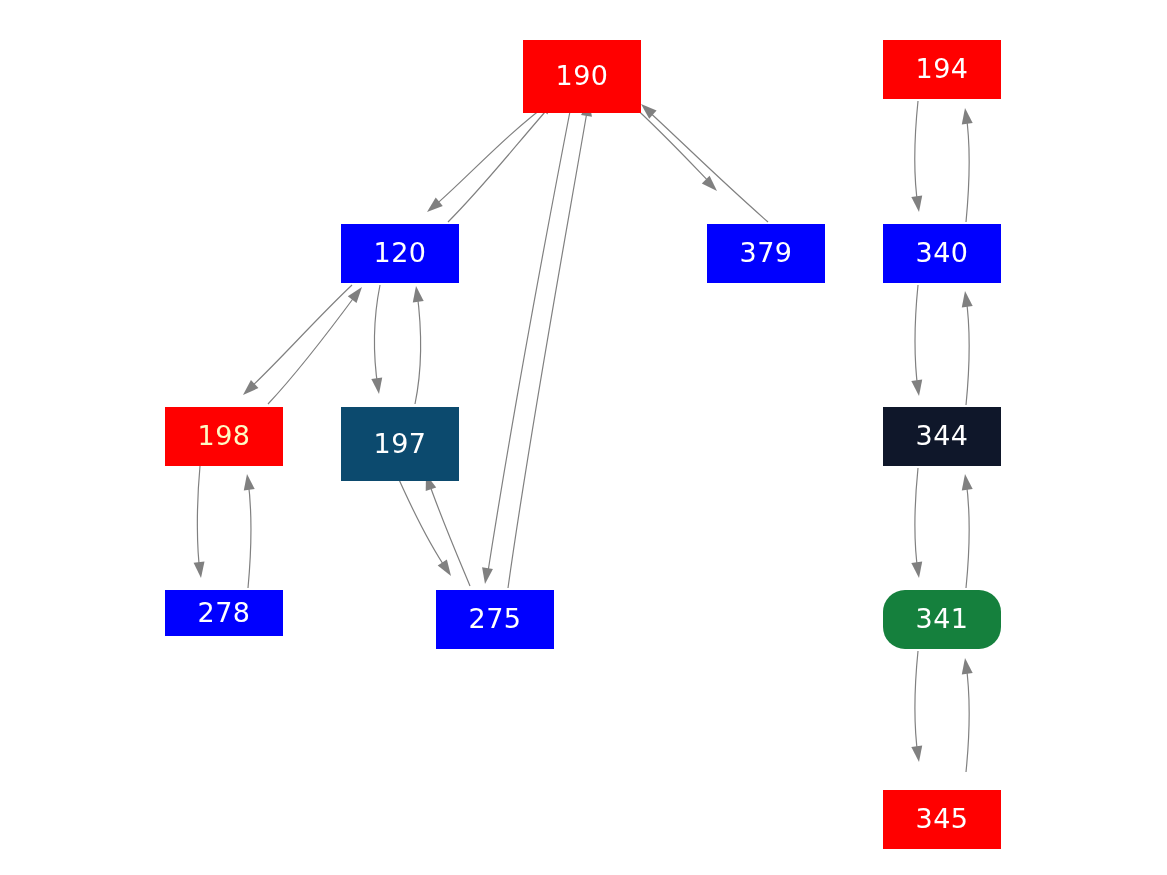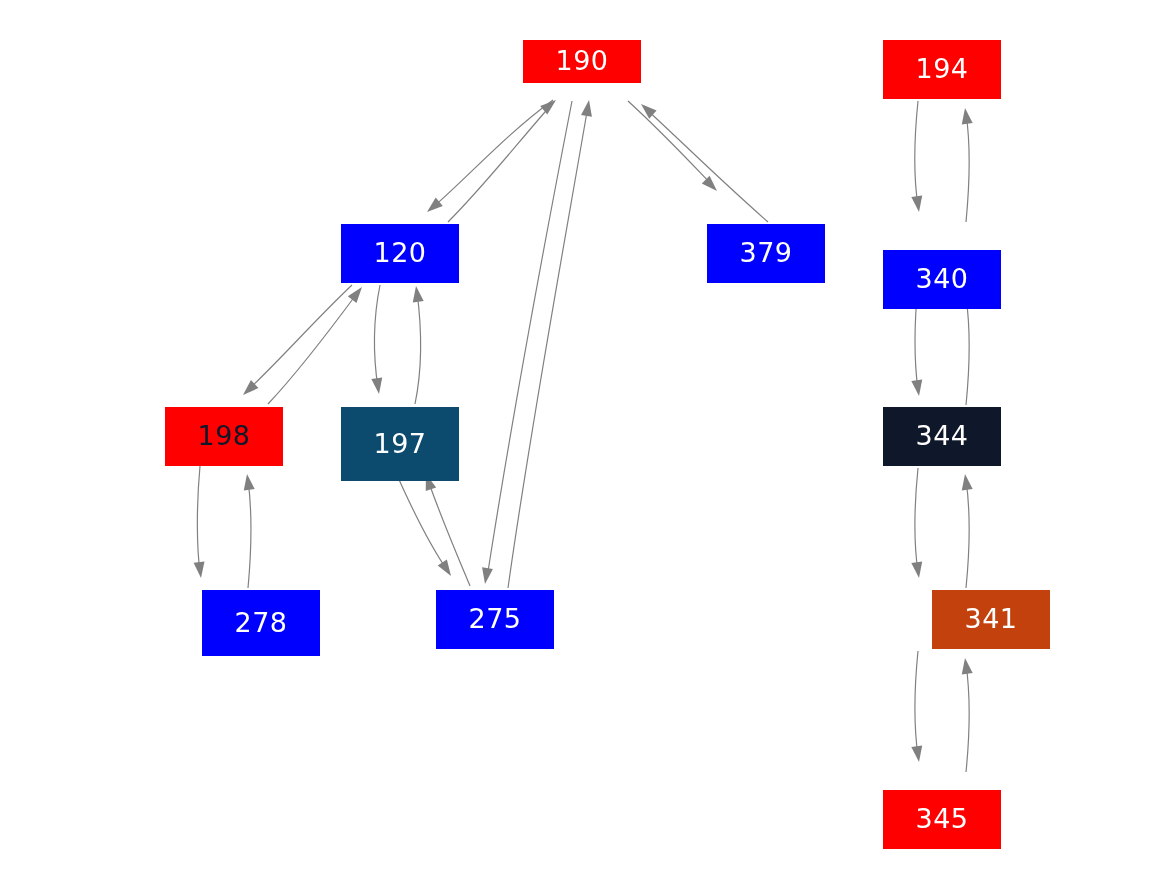--- a/index.html
+++ b/index.html
@@ -134,51 +134,51 @@
         <path d="M 918 651 C 914 691 914 728 918 756" fill="none" stroke="#808080" stroke-width="1.2"></path>
         <polygon points="0,0 -16,-5.5 -16,5.5" fill="#808080" transform="translate(919,762) rotate(82)"></polygon>
       </g>
       <g>
         <path d="M 966 772 C 970 732 970 692 966 664" fill="none" stroke="#808080" stroke-width="1.2"></path>
         <polygon points="0,0 -16,-5.5 -16,5.5" fill="#808080" transform="translate(965,658) rotate(-98)"></polygon>
       </g>
     </svg>
 
   <div id="node-layer">
-      <div class="gnode" style="left: 523px; top: 40px; width: 118px; height: 43px; background: rgb(255, 0, 0);">
+      <div class="gnode" style="left: 523px; top: 40px; width: 118px; height: 73px; background: rgb(255, 0, 0);">
         <span class="node-label" style="color: rgb(255, 255, 255);">190</span>
       </div>
       <div class="gnode" style="left: 341px; top: 224px; width: 118px; height: 59px; background: rgb(0, 0, 255);">
         <span class="node-label" style="color: rgb(255, 255, 255);">120</span>
       </div>
       <div class="gnode" style="left: 707px; top: 224px; width: 118px; height: 59px; background: rgb(0, 0, 255);">
         <span class="node-label" style="color: rgb(255, 255, 255);">379</span>
       </div>
       <div class="gnode" style="left: 165px; top: 407px; width: 118px; height: 59px; background: rgb(255, 0, 0);">
-        <span class="node-label" style="color: #0f172a;">198</span>
+        <span class="node-label" style="color: #fef9c3;">198</span>
       </div>
       <div class="gnode" style="left: 341px; top: 407px; width: 118px; height: 74px; background: #0c4a6e;">
         <span class="node-label" style="color: rgb(255, 255, 255);">197</span>
       </div>
-      <div class="gnode" style="left: 165px; top: 590px; width: 118px; height: 66px; background: rgb(0, 0, 255); margin-left: 37px;">
+      <div class="gnode" style="left: 165px; top: 590px; width: 118px; height: 46px; background: rgb(0, 0, 255);">
         <span class="node-label" style="color: rgb(255, 255, 255);">278</span>
       </div>
       <div class="gnode" style="left: 436px; top: 590px; width: 118px; height: 59px; background: rgb(0, 0, 255);">
         <span class="node-label" style="color: rgb(255, 255, 255);">275</span>
       </div>
       <div class="gnode" style="left: 883px; top: 40px; width: 118px; height: 59px; background: rgb(255, 0, 0);">
         <span class="node-label" style="color: rgb(255, 255, 255);">194</span>
       </div>
-      <div class="gnode" style="left: 883px; top: 224px; width: 118px; height: 59px; background: rgb(0, 0, 255); margin-top: 26px;">
+      <div class="gnode" style="left: 883px; top: 224px; width: 118px; height: 59px; background: rgb(0, 0, 255);">
         <span class="node-label" style="color: rgb(255, 255, 255);">340</span>
       </div>
       <div class="gnode" style="left: 883px; top: 407px; width: 118px; height: 59px; background: #0f172a;">
         <span class="node-label" style="color: rgb(255, 255, 255);">344</span>
       </div>
-      <div class="gnode" style="left: 932px; top: 590px; width: 118px; height: 59px; background: #c2410c;">
+      <div class="gnode" style="left: 883px; top: 590px; width: 118px; height: 59px; background: #15803d; border-radius: 22px;">
         <span class="node-label" style="color: rgb(255, 255, 255);">341</span>
       </div>
       <div class="gnode" style="left: 883px; top: 774px; width: 118px; height: 59px; background: rgb(255, 0, 0); margin-top: 16px;">
         <span class="node-label" style="color: rgb(255, 255, 255);">345</span>
       </div>
     </div>
 
 </div>
 
 </body></html>

